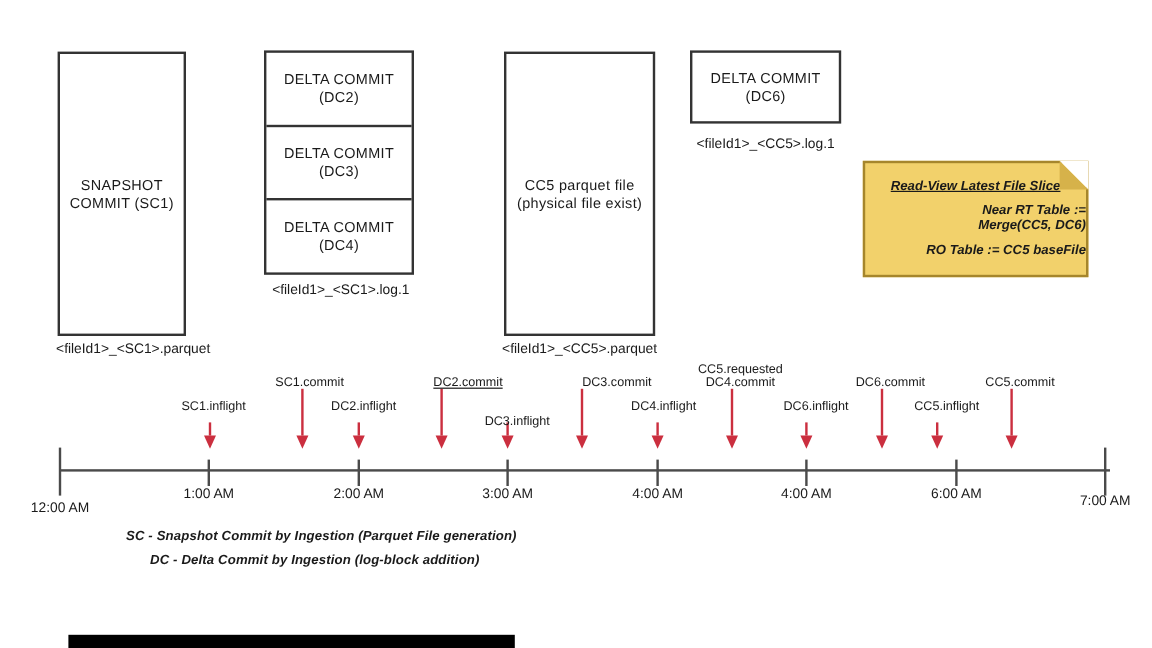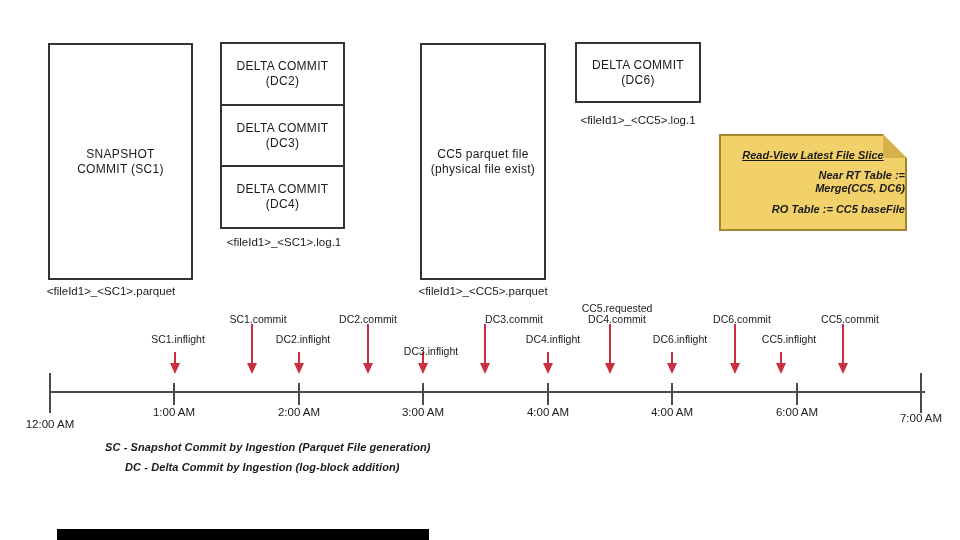--- a/index.html
+++ b/index.html
@@ -52,21 +52,21 @@
   .legend-line{position:absolute;font-size:11px;font-weight:bold;font-style:italic;
         letter-spacing:.1px;white-space:nowrap;}
 
   .bottom-bar{position:absolute;left:57px;top:529px;width:372px;height:11px;background:#000;}
 </style>
 </head>
 <body>
 
 <div class="canvas">
 
-  <div class="box" style="left:48px;top:43px;width:145px;height:237px;">
+  <div class="box" style="left:48px;top:43px;width:107px;height:237px;">
     <span>SNAPSHOT</span>
     <span>COMMIT (SC1)</span>
   </div>
   <div class="file-label" style="left:111px;top:285px;">&lt;fileId1&gt;_&lt;SC1&gt;.parquet</div>
 
   <div class="stack" style="left:220px;top:42px;width:125px;height:187px;">
     <div class="cell">
       <span>DELTA COMMIT</span>
       <span>(DC2)</span>
     </div>
@@ -128,21 +128,21 @@
   <div class="arrow inflight" style="left:547px;"></div>
   <div class="arrow commit" style="left:609px;"></div>
   <div class="arrow inflight" style="left:671px;"></div>
   <div class="arrow commit" style="left:734px;"></div>
   <div class="arrow inflight" style="left:780px;"></div>
   <div class="arrow commit" style="left:842px;"></div>
 
   <div class="evt inflight" style="left:178px;">SC1.inflight</div>
   <div class="evt commit" style="left:258px;">SC1.commit</div>
   <div class="evt inflight" style="left:303px;">DC2.inflight</div>
-  <div class="evt commit" style="left:368px;">DC2.commit</div>
+  <div class="evt commit" style="left:390px;text-decoration:underline;">DC2.commit</div>
   <div class="evt inflight" style="left:431px;margin-top:12px;">DC3.inflight</div>
   <div class="evt commit" style="left:514px;">DC3.commit</div>
   <div class="evt inflight" style="left:553px;">DC4.inflight</div>
   <div class="evt" style="left:617px;top:302px;">CC5.requested</div>
   <div class="evt commit" style="left:617px;">DC4.commit</div>
   <div class="evt inflight" style="left:680px;">DC6.inflight</div>
   <div class="evt commit" style="left:742px;">DC6.commit</div>
   <div class="evt inflight" style="left:789px;">CC5.inflight</div>
   <div class="evt commit" style="left:850px;">CC5.commit</div>
 

